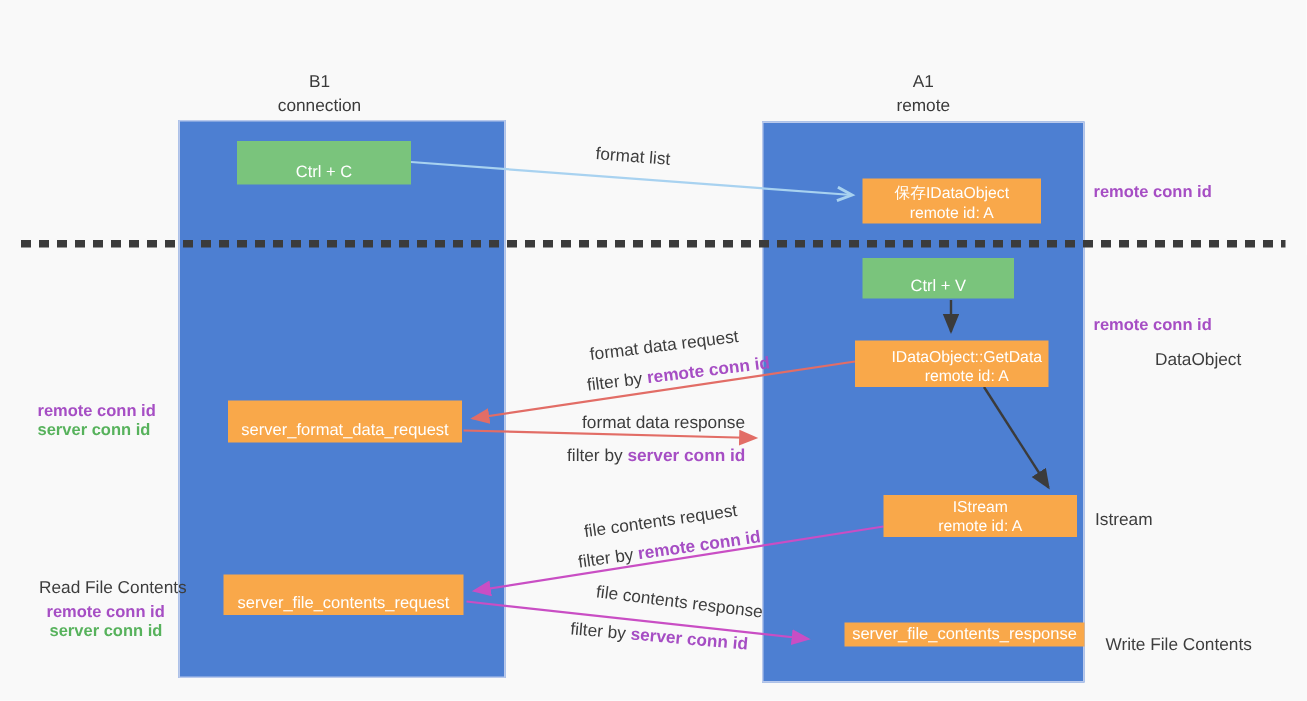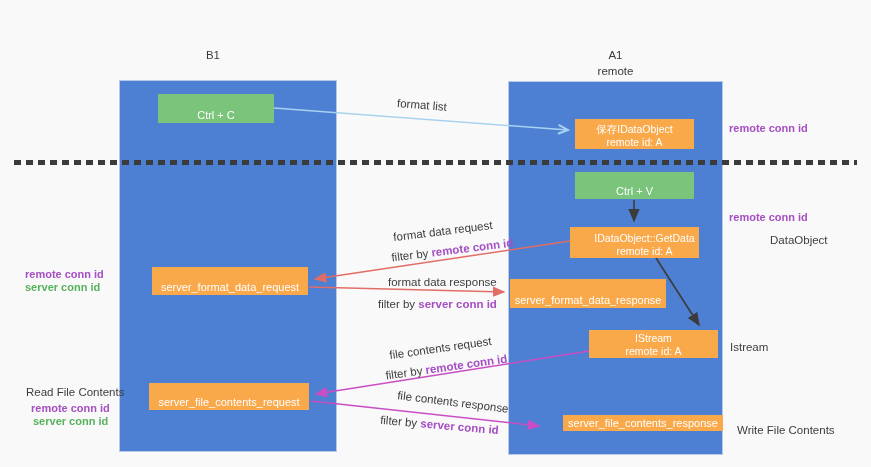--- a/index.html
+++ b/index.html
@@ -24,20 +24,21 @@
   svg.overlay{position:absolute;left:0;top:0;width:871px;height:467px;pointer-events:none;}
 </style>
 </head>
 <body>
 
 <div class="canvas">
 
 
   <div class="abs colhead" style="left:104px;width:218px;">
     <div>B1</div>
+    <div>connection</div>
   </div>
   <div class="abs colhead" style="left:508px;width:215px;">
     <div>A1</div>
     <div>remote</div>
   </div>
 
   <div class="abs column" style="left:119px;top:80px;width:218px;height:372px;"></div>
   <div class="abs column" style="left:508px;top:81px;width:215px;height:374px;"></div>
 
   <div class="abs dashline"></div>
@@ -68,36 +69,33 @@
 
   <div class="abs node green" style="left:158px;top:94px;width:116px;height:29px;">
     <span>Ctrl + C</span>
   </div>
 
   <div class="abs node orange" style="left:575px;top:119px;width:119px;height:30px;font-size:10.5px;">
     <span>保存IDataObject</span>
     <span>remote id: A</span>
   </div>
 
-  <div class="abs node green" style="left:575px;top:172px;width:119px;height:27px;">
+  <div class="abs node green" style="left:575px;top:172px;width:101px;height:27px;">
     <span>Ctrl + V</span>
   </div>
 
   <div class="abs node orange" style="left:570px;top:227px;width:129px;height:31px;font-size:10.5px;padding-left:20px;">
     <span>IDataObject::GetData</span>
     <span>remote id: A</span>
   </div>
 
   <div class="abs node orange" style="left:152px;top:267px;width:156px;height:28px;">
     <span>server_format_data_request</span>
   </div>
 
-  <div class="abs node orange" style="left:510px;top:279px;width:156px;height:29px;">
-    <span>server_format_data_response</span>
-  </div>
 
   <div class="abs node orange" style="left:589px;top:330px;width:129px;height:28px;font-size:10.5px;">
     <span>IStream</span>
     <span>remote id: A</span>
   </div>
 
   <div class="abs node orange" style="left:149px;top:383px;width:160px;height:27px;">
     <span>server_file_contents_request</span>
   </div>
 

